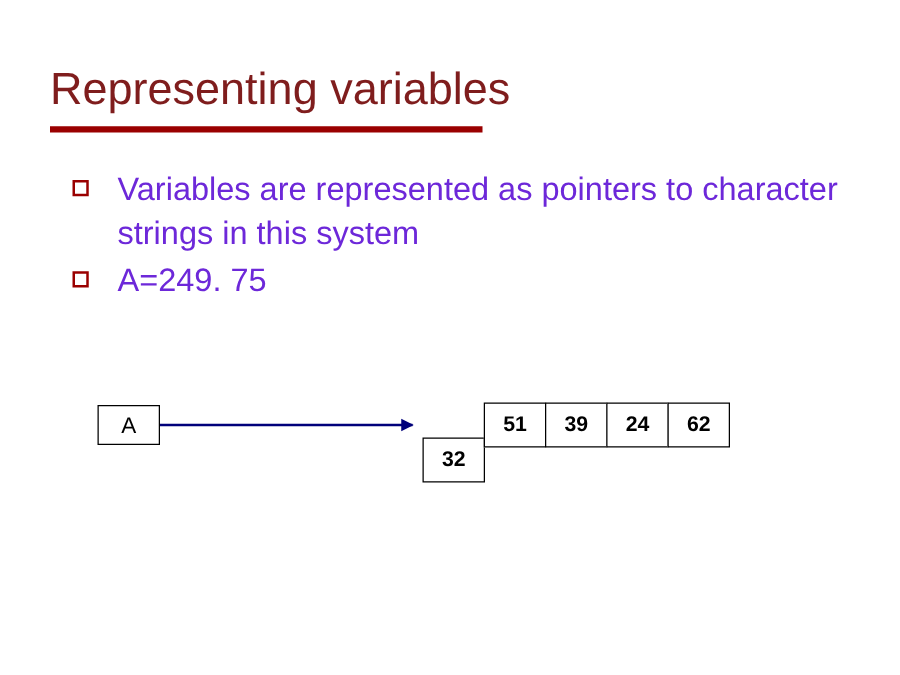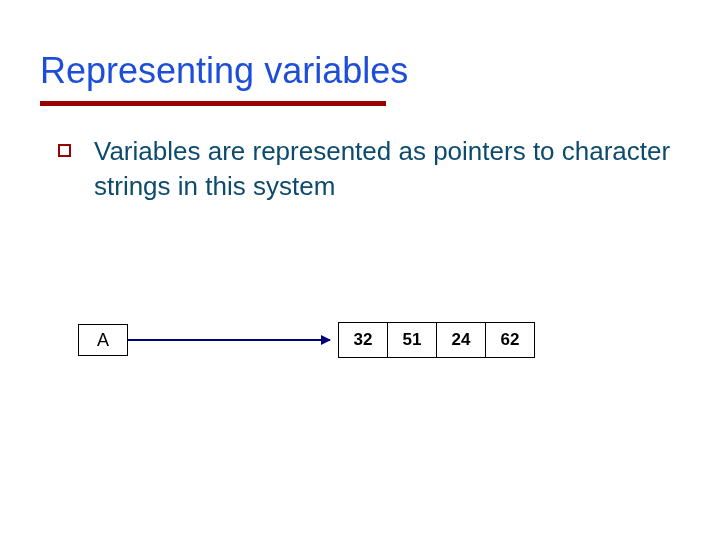--- a/index.html
+++ b/index.html
@@ -7,21 +7,21 @@
   .slide {
     width: 720px;
     height: 540px;
     background: #fff;
     position: relative;
     padding: 50px 40px 40px 40px;
   }
   .title-block { margin-bottom: 28px; }
   .title {
     font-size: 36px;
-    color: #1d4ed8;
+    color: #7f1d1d;
     font-weight: 400;
     padding-left: 0;
     line-height: 1.15;
   }
   .title-rule {
     margin-top: 10px;
     height: 0;
     border-top: 5px solid #9a0000;
     width: 54%;
     position: relative;
@@ -34,21 +34,21 @@
     border-top: 5px solid #b7b7b7;
     z-index: -1;
   }
   .content {
     padding-left: 6px;
     padding-top: 0;
   }
   .bullets {
     list-style: none;
     font-size: 26px;
-    color: #0c4a6e;
+    color: #6d28d9;
     line-height: 1.32;
   }
   .bullets li {
     position: relative;
     padding-left: 48px;
     margin-bottom: 4px;
   }
   .bullets li .bullet-mark {
     position: absolute;
     left: 12px;
@@ -110,56 +110,63 @@
     border: 1px solid #000;
     margin-left: -1px;
     display: flex;
     align-items: center;
     justify-content: center;
     font-family: Arial, sans-serif;
     font-size: 17px;
     font-weight: 700;
     background: #fff;
   }
-  .byte-cell:first-child { margin-left: 0; }
+  .byte-cell:first-child { margin-left: 0; margin-top: 28px; }
 </style>
 </head>
 <body>
 
 <div class="slide">
 
   <div class="title-block">
     <h1 class="title">Representing variables</h1>
     <div class="title-rule">
       <div class="title-rule-shadow"></div>
     </div>
   </div>
 
   <div class="content">
     <ul class="bullets">
       <li>
         <span class="bullet-mark"></span>
         <span>Variables are represented as pointers to character strings in this system</span>
       </li>
+      <li>
+        <span class="bullet-mark"></span>
+        <span>A=249. 75</span>
+      </li>
     </ul>
   </div>
 
   <div class="diagram">
     <div class="var-box">
       <span>A</span>
     </div>
     <div class="arrow"></div>
     <div class="byte-row">
       <div class="byte-cell">
           <span>32</span>
         </div>
       <div class="byte-cell">
           <span>51</span>
         </div>
       <div class="byte-cell">
+          <span>39</span>
+        </div>
+      <div class="byte-cell">
           <span>24</span>
         </div>
       <div class="byte-cell">
           <span>62</span>
         </div>
     </div>
   </div>
 
 </div>
 

